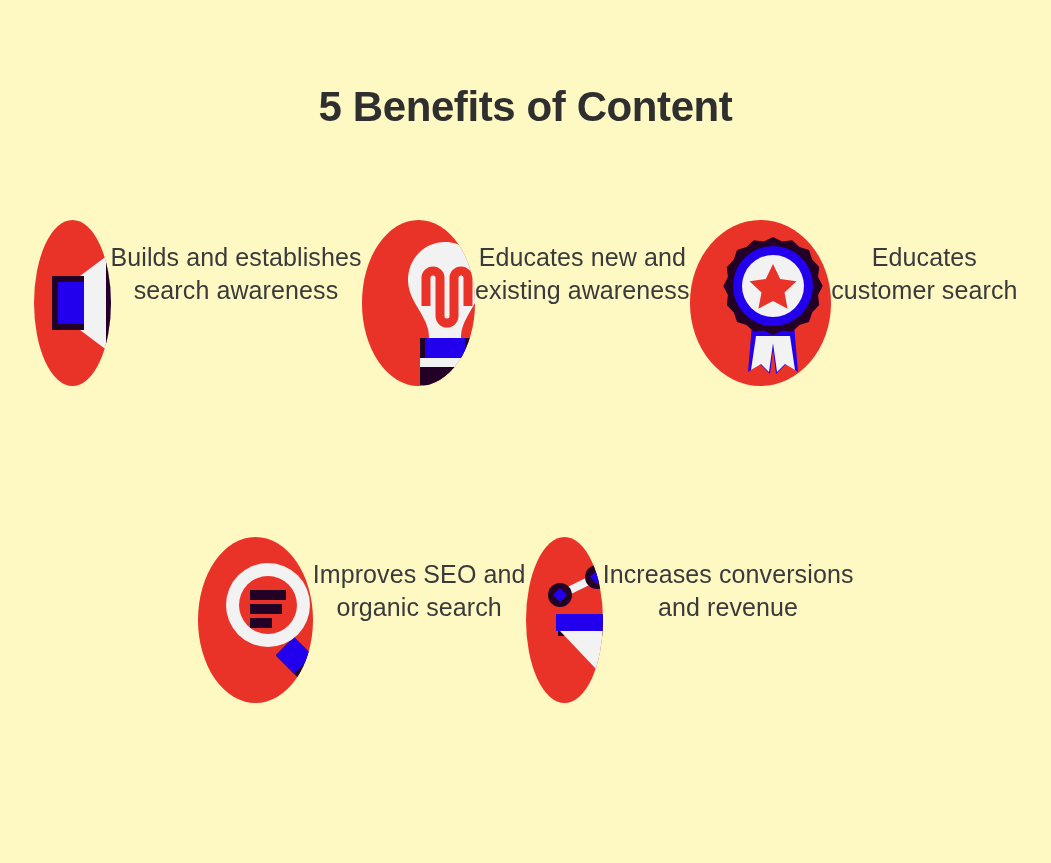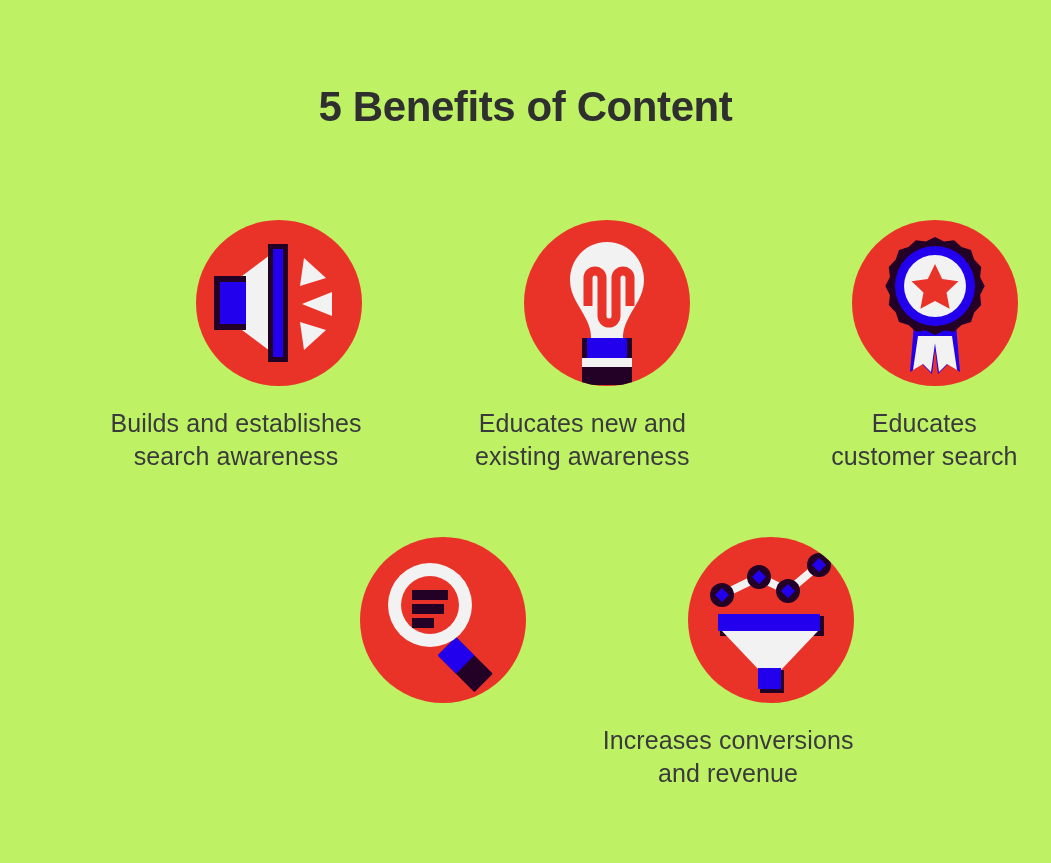--- a/index.html
+++ b/index.html
@@ -10,21 +10,21 @@
     width: 1051px;
     height: 863px;
     background: #f2f2f2;
     font-family: "Liberation Sans", sans-serif;
     overflow: hidden;
   }
   .infographic {
     position: relative;
     width: 1051px;
     height: 863px;
-    background: #bef264;
+    background: #fef9c3;
   }
 
   
   .title {
     position: absolute;
     left: 0;
     top: 52px;
     width: 1051px;
     text-align: center;
     color: #2f2f30;
@@ -51,22 +51,22 @@
     width: 1051px;
   }
   .row-bottom {
     left: 0;
     top: 537px;
     width: 1051px;
   }
   .benefit {
     width: 328px;
     display: flex;
-    flex-direction: column;
-    align-items: flex-end;
+    flex-direction: row;
+    align-items: flex-start;
   }
   .icon-circle {
     width: 166px;
     height: 166px;
     border-radius: 50%;
     background: #ea3328;
     position: relative;
     overflow: hidden;
   }
   .icon-circle svg {
@@ -184,20 +184,24 @@
           <rect x="96" y="100" width="26" height="26" rx="1" fill="#2200ee" transform="rotate(45 96 100)"></rect>
 
           <circle cx="70" cy="68" r="42" fill="#f2f2f2"></circle>
           <circle cx="70" cy="68" r="29" fill="#ea3328"></circle>
 
           <rect x="52" y="53" width="36" height="10" fill="#230025"></rect>
           <rect x="52" y="67" width="32" height="10" fill="#230025"></rect>
           <rect x="52" y="81" width="22" height="10" fill="#230025"></rect>
         </svg>
       </div>
+      <div class="caption">
+        <span class="cline">Improves SEO and</span>
+        <span class="cline">organic search</span>
+      </div>
     </div>
 
     <div class="benefit">
       <div class="icon-circle">
         <svg viewBox="0 0 166 166" xmlns="http://www.w3.org/2000/svg">
 
           <polyline points="34,58 71,40 100,54 131,28" fill="none" stroke="#f2f2f2" stroke-width="8"></polyline>
 
           <circle cx="34" cy="58" r="12" fill="#230025"></circle>
           <polygon points="34,51 41,58 34,65 27,58" fill="#2200ee"></polygon>

